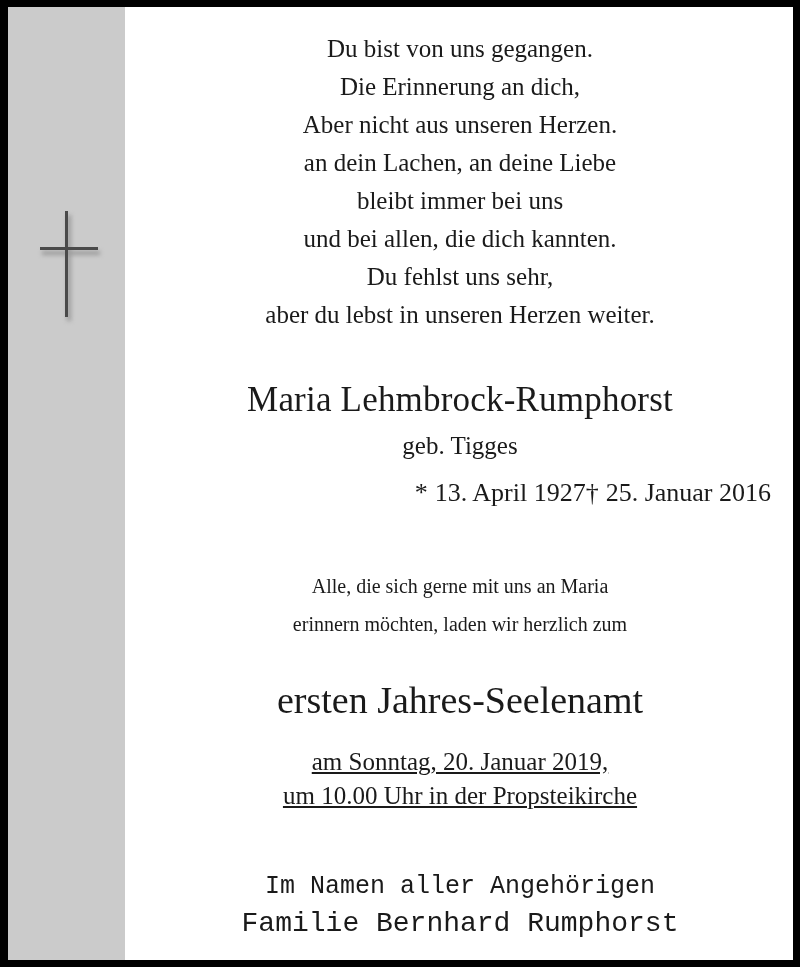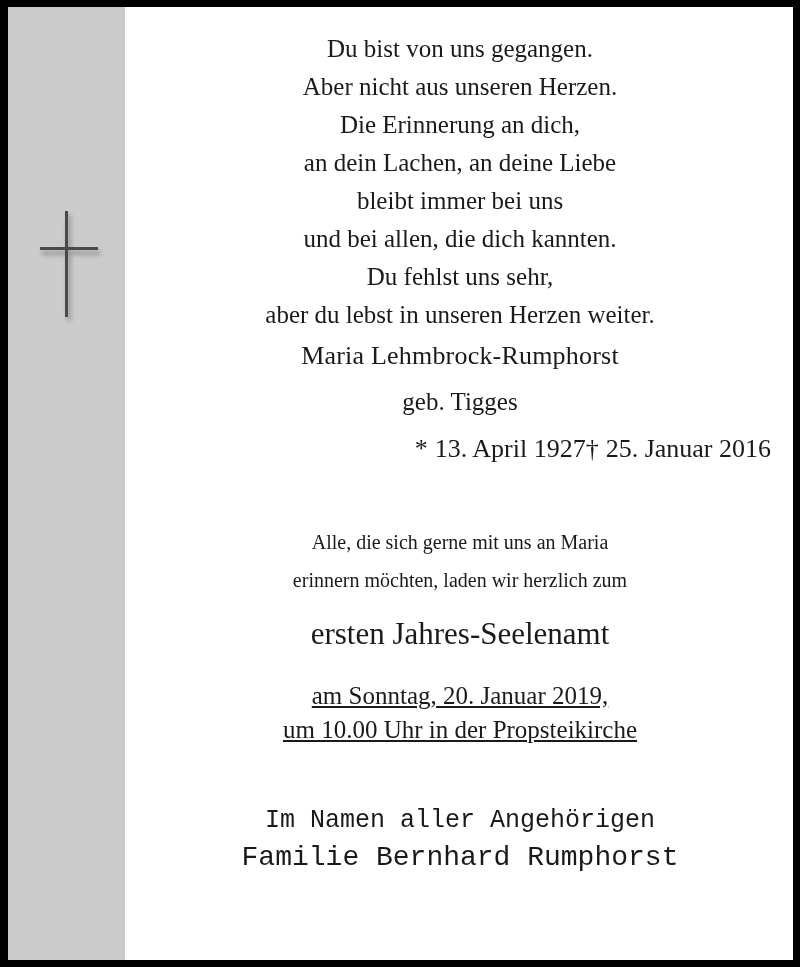--- a/index.html
+++ b/index.html
@@ -92,21 +92,22 @@
   }
 
   .verse {
     margin-top: 23px;
     font-size: 25px;
     line-height: 38px;
   }
   .verse div { white-space: nowrap; }
 
   .deceased-name {
-    font-size: 26px;
+    margin-top: 44px;
+    font-size: 35px;
     line-height: 44px;
     letter-spacing: 0.2px;
     white-space: nowrap;
   }
 
   .maiden-name {
     margin-top: 9px;
     font-size: 25px;
     line-height: 30px;
   }
@@ -122,22 +123,22 @@
   .dates .sym { margin-right: 7px; }
 
   .invite {
     margin-top: 58px;
     font-size: 20px;
     line-height: 38px;
   }
   .invite div { white-space: nowrap; }
 
   .service-title {
-    margin-top: 16px;
-    font-size: 31px;
+    margin-top: 38px;
+    font-size: 38px;
     line-height: 38px;
     white-space: nowrap;
   }
 
   .service-details {
     margin-top: 26px;
     font-size: 25px;
     line-height: 34px;
     text-decoration: underline;
   }
@@ -165,22 +166,22 @@
       <div class="sh-h"></div>
       <div class="bar-v"></div>
       <div class="bar-h"></div>
     </div>
   </div>
 
   <div class="content">
 
     <div class="verse">
       <div>Du bist von uns gegangen.</div>
+      <div>Die Erinnerung an dich,</div>
       <div>Aber nicht aus unseren Herzen.</div>
-      <div>Die Erinnerung an dich,</div>
       <div>an dein Lachen, an deine Liebe</div>
       <div>bleibt immer bei uns</div>
       <div>und bei allen, die dich kannten.</div>
       <div>Du fehlst uns sehr,</div>
       <div>aber du lebst in unseren Herzen weiter.</div>
     </div>
 
     <div class="deceased-name">Maria Lehmbrock-Rumphorst</div>
 
     <div class="maiden-name">geb. Tigges</div>

